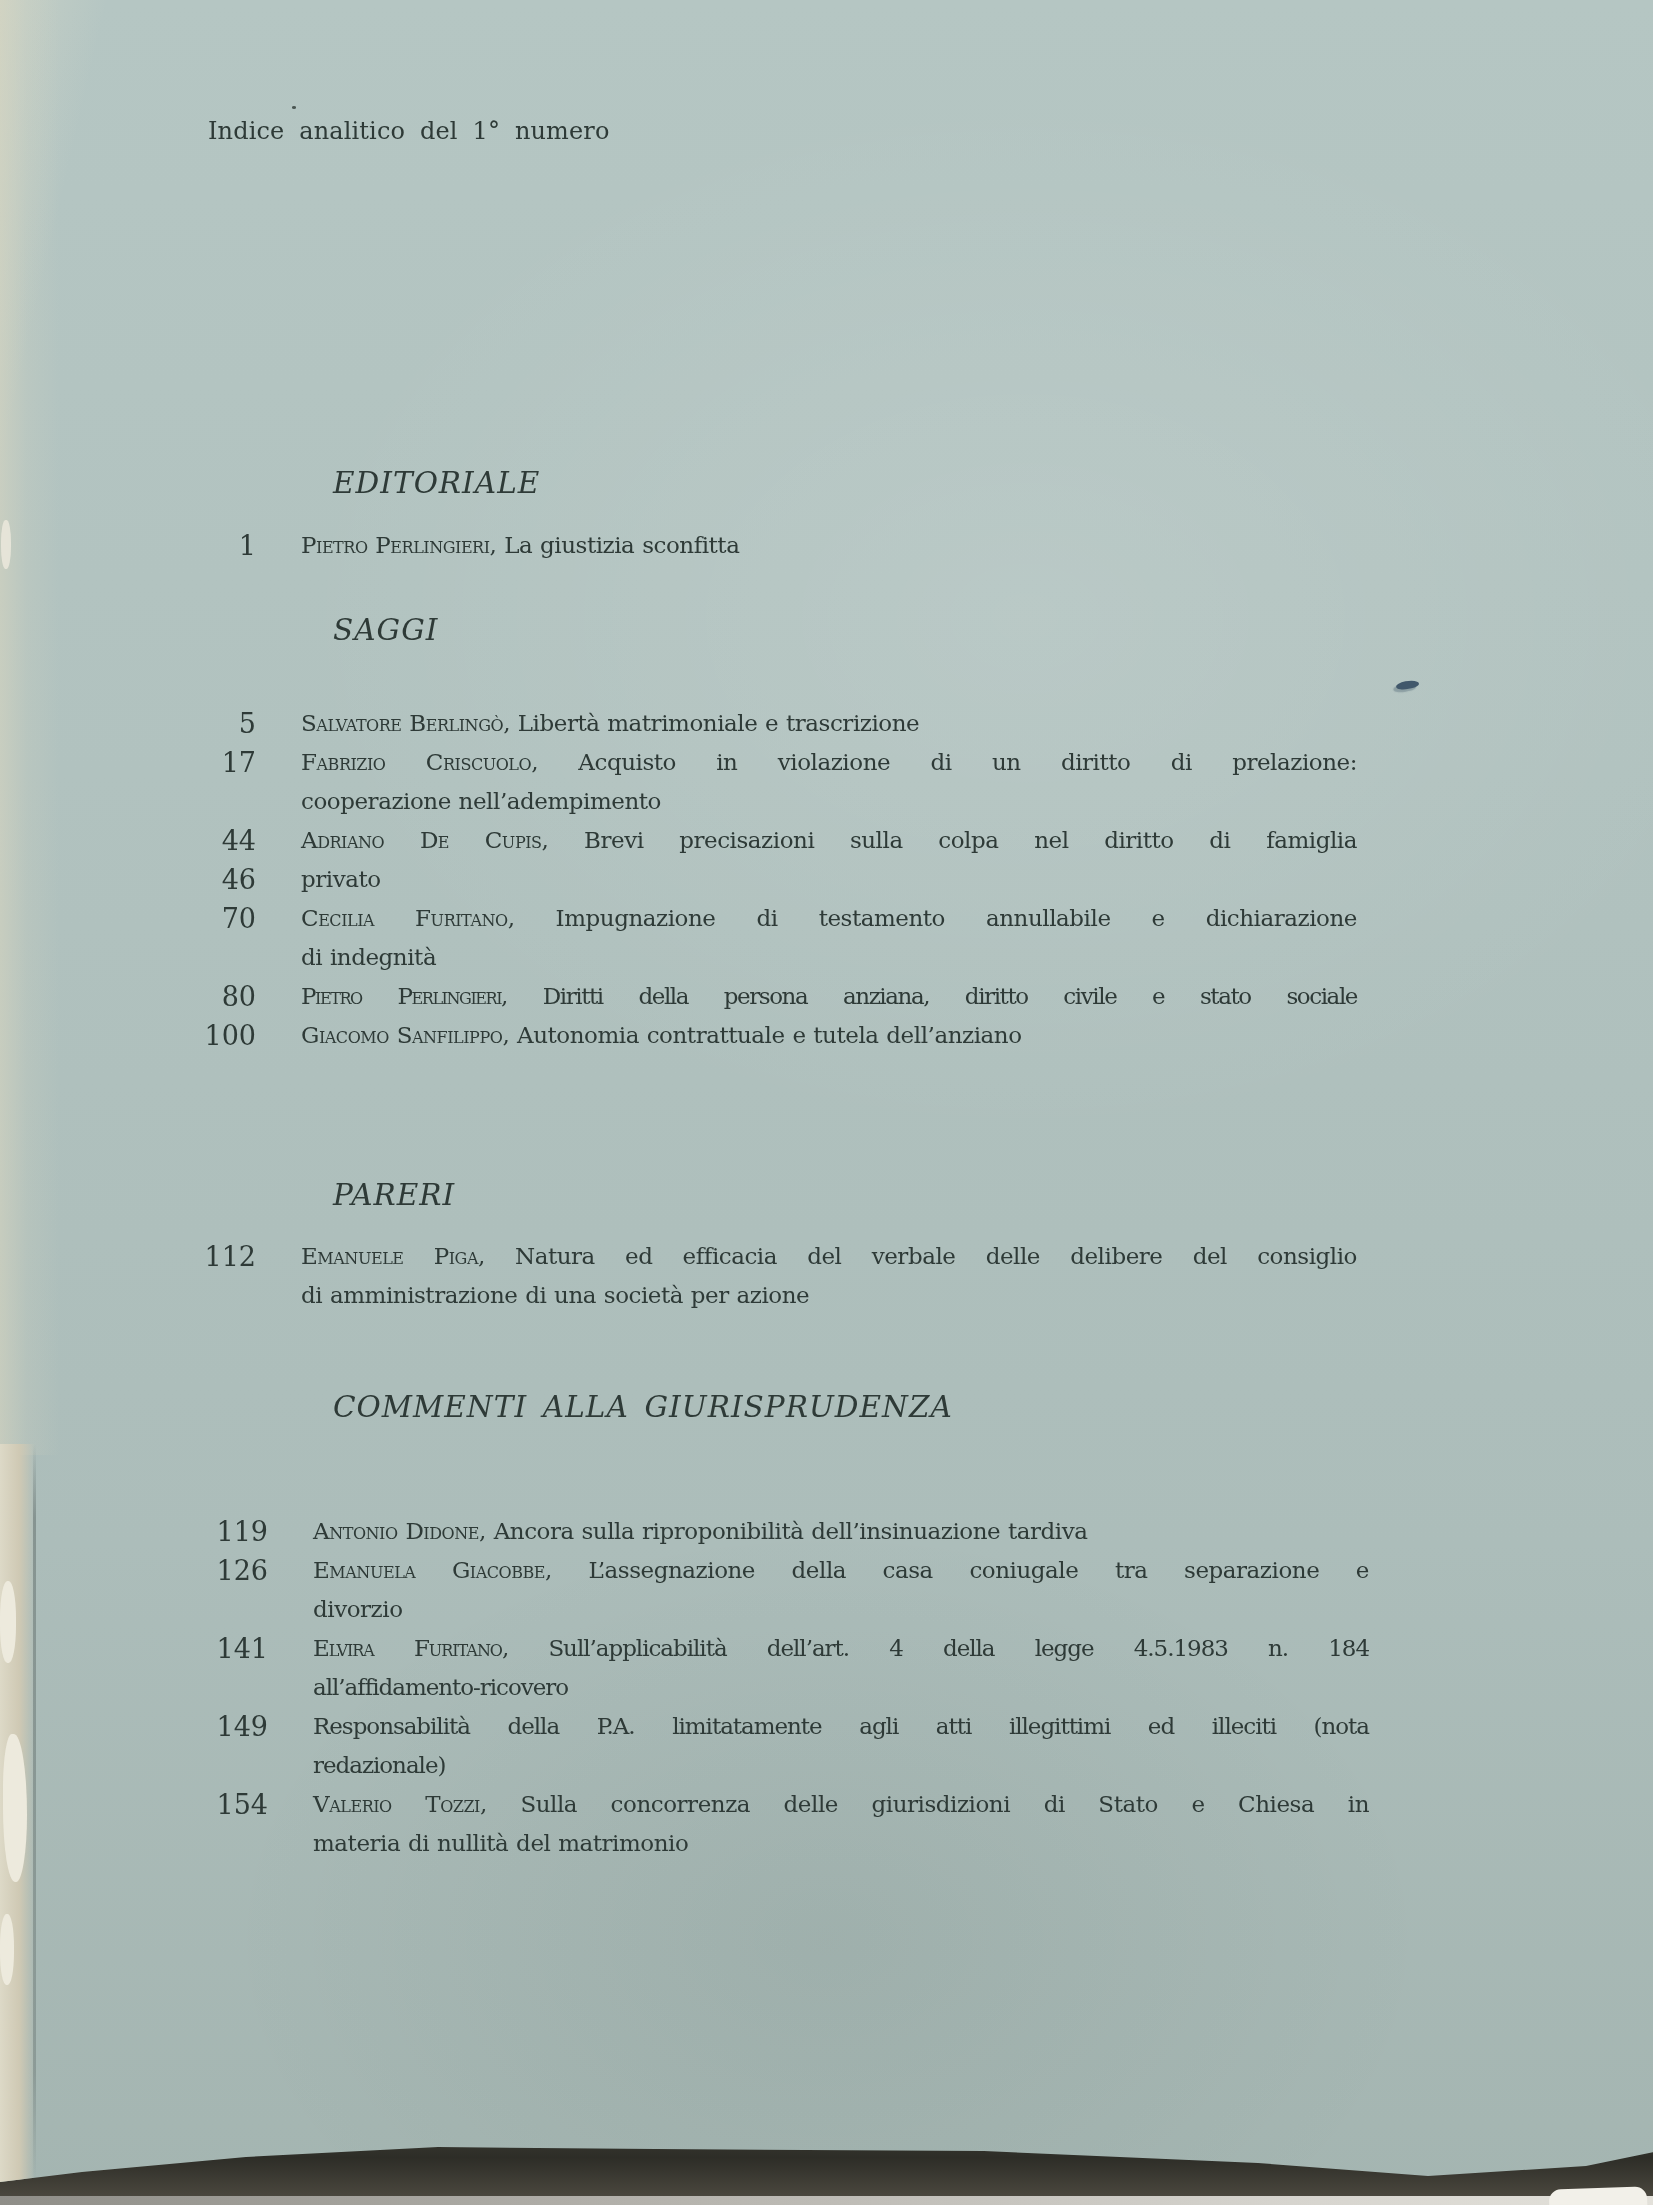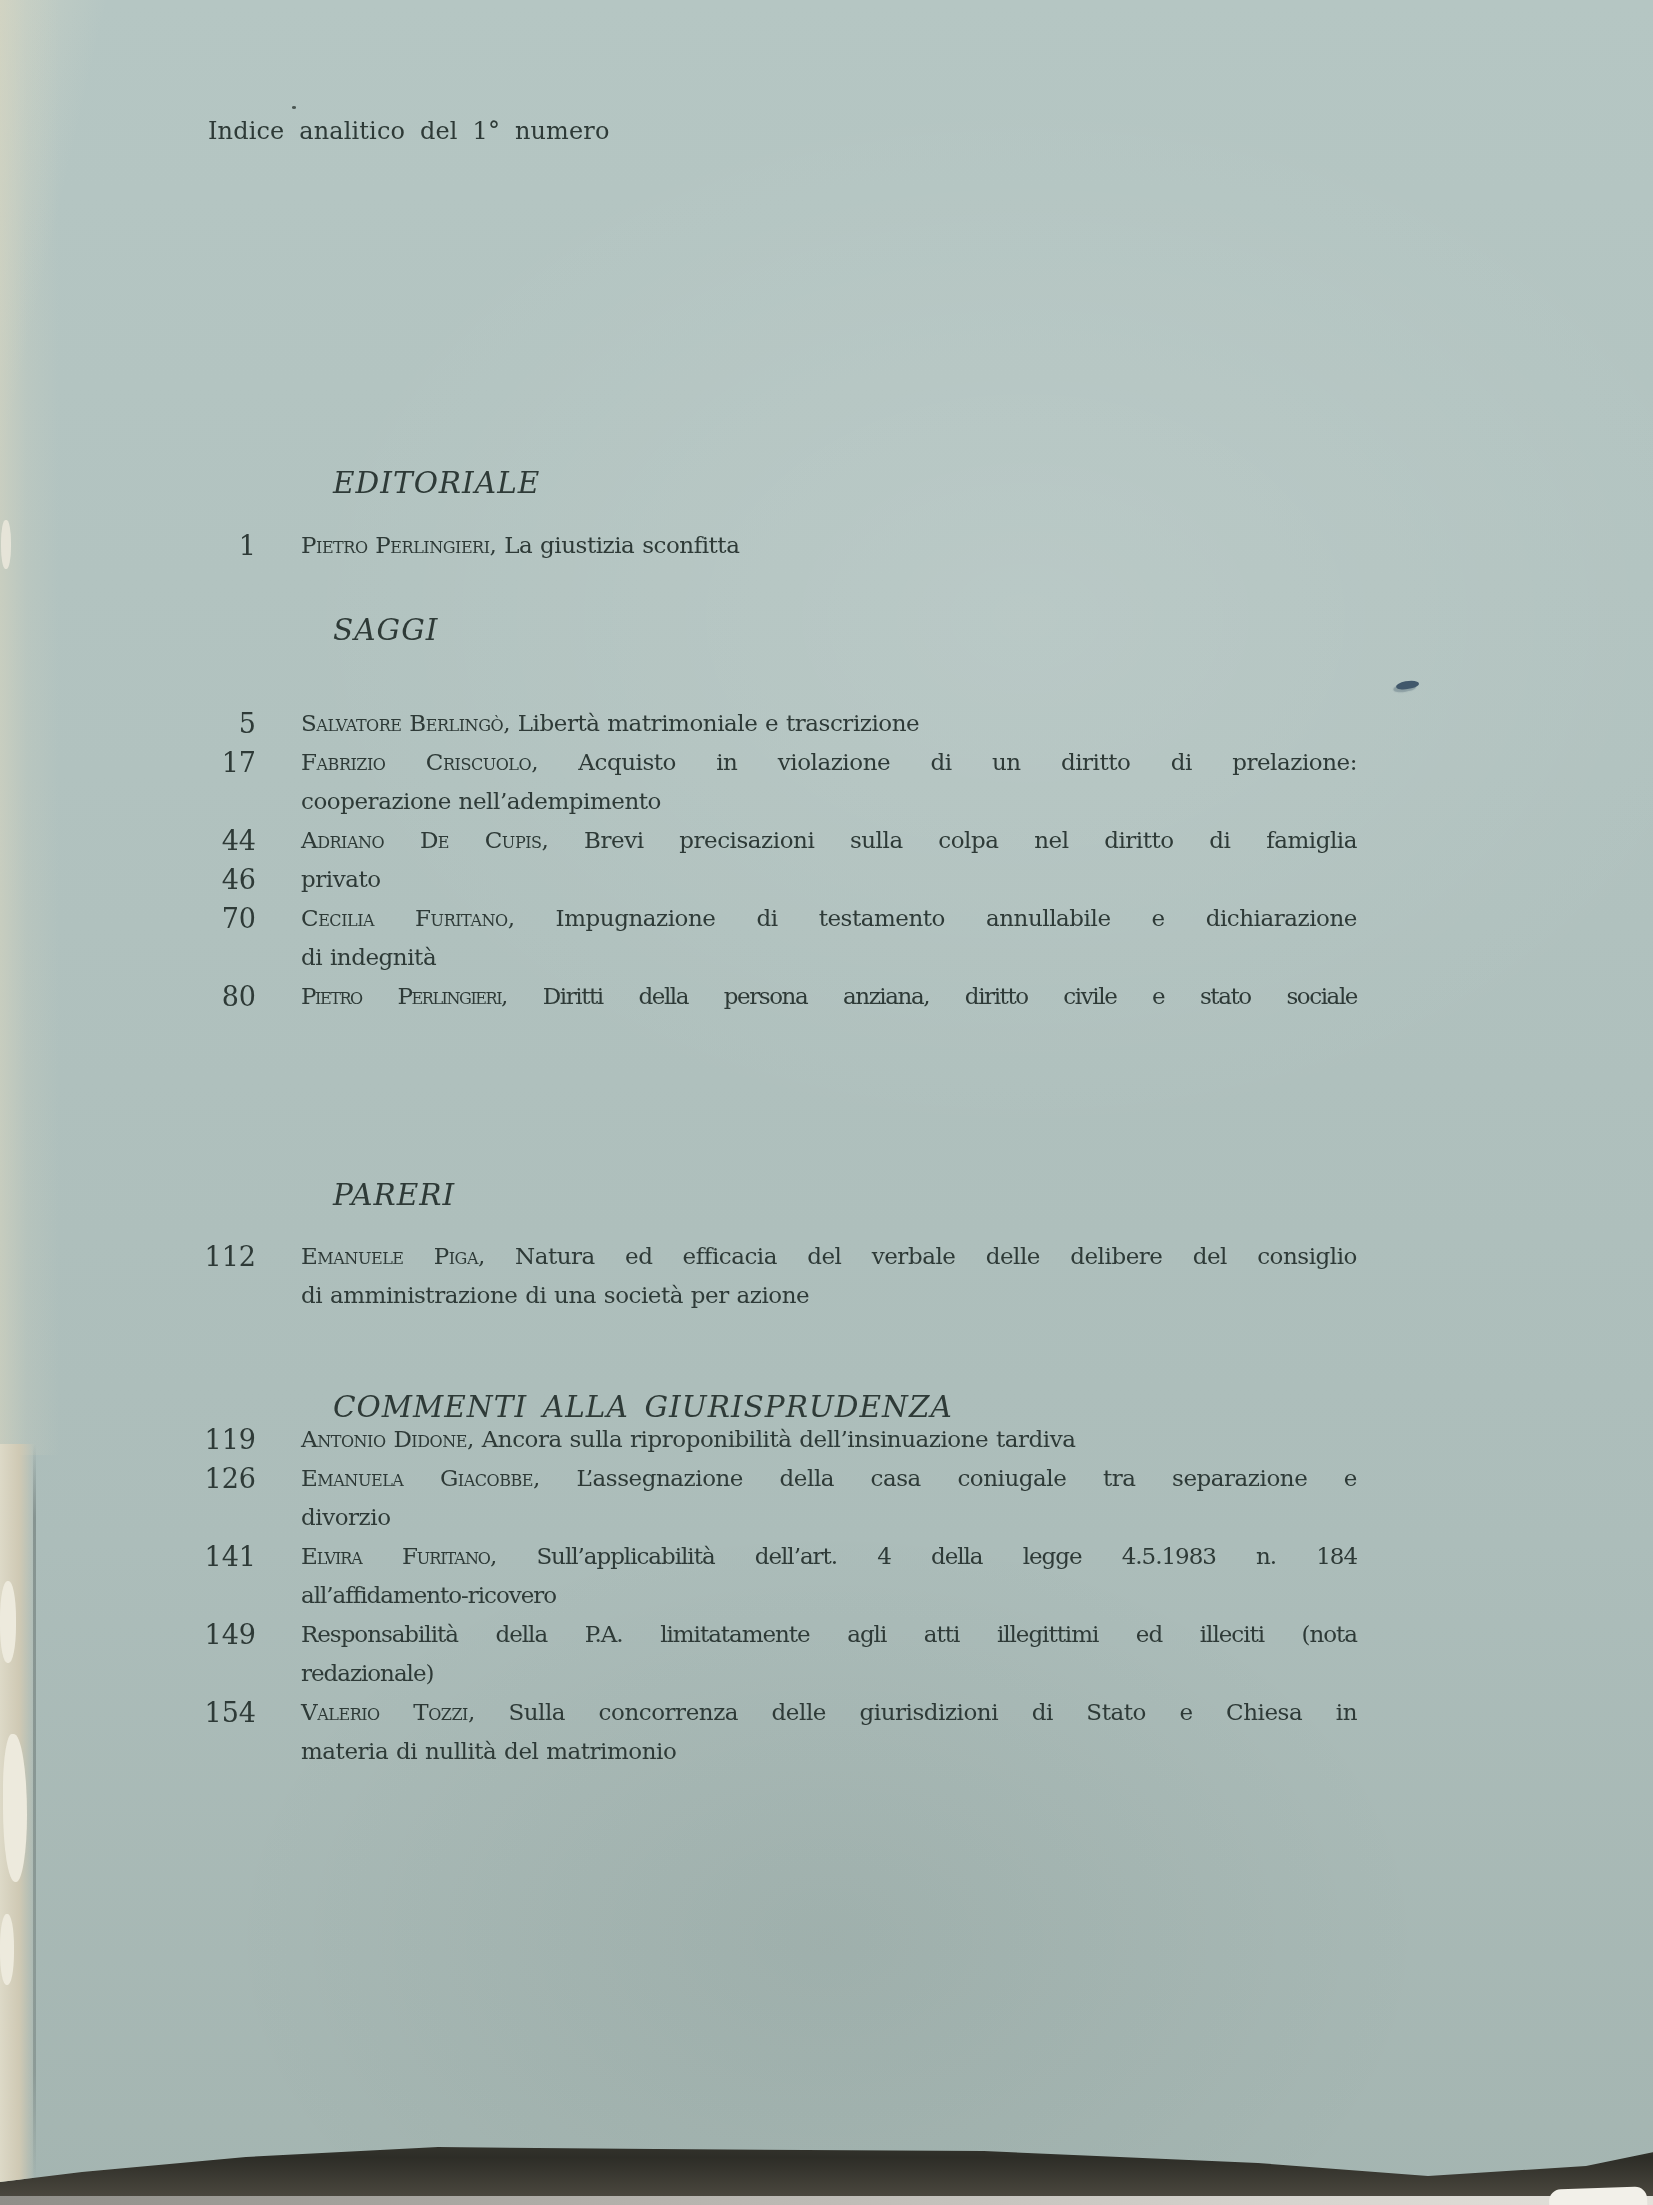--- a/index.html
+++ b/index.html
@@ -43,21 +43,21 @@
   .sec{position:absolute;left:301px;font-style:italic;font-size:29.5px;color:#2e3a37;
     letter-spacing:0.035em;word-spacing:0.18em;line-height:39px;margin-left:32px;}
   .sec.h-editoriale{top:464px;}
   .sec.h-saggi{top:611px;}
   .sec.h-pareri{top:1176px;text-align:right;}
   .sec.h-commenti{top:1388px;}
   .list{position:absolute;left:0;width:1367px;}
   .list.l-editoriale{top:526px;}
   .list.l-saggi{top:704px;}
   .list.l-pareri{top:1237px;}
-  .list.l-commenti{top:1420px;}
+  .list.l-commenti{top:1512px;margin-left:12px;}
   .row{display:flex;align-items:flex-start;}
   .num{flex:0 0 256px;text-align:right;font-size:27px;line-height:39px;color:#2e3a37;}
   .txt{margin-left:45px;width:1056px;font-size:23px;line-height:39px;color:#2e3a37;
     letter-spacing:-0.02em;word-spacing:0.04em;text-align:justify;}
   .l1{display:block;white-space:nowrap;text-align-last:justify;}
   .l2{display:block;}
   .au{font-variant:small-caps;}
   .row.full .txt .l1{text-align-last:justify;}
   .row.tight .txt{letter-spacing:-0.045em;word-spacing:-0.02em;}
   .row.xtight .txt{letter-spacing:-0.062em;word-spacing:-0.03em;}
@@ -121,20 +121,24 @@
         <span class="l1"><span class="au">Cecilia Furitano</span><span>, </span><span>Impugnazione di testamento annullabile e dichiarazione</span></span>
         <span class="l2">di indegnità</span>
       </div>
     </div>
     <div class="row full xtight">
       <div class="num">80</div>
       <div class="txt">
           <span class="l1"><span class="au">Pietro Perlingieri</span><span>, </span><span>Diritti della persona anziana, diritto civile e stato sociale</span></span>
         </div>
     </div>
+    <div class="row">
+      <div class="num">100</div>
+      <div class="txt"><span class="au">Giacomo Sanfilippo</span><span>, </span><span>Autonomia contrattuale e tutela dell’anziano</span></div>
+    </div>
   </div>
 
   <div class="sec h-pareri">PARERI</div>
   <div class="list l-pareri">
     <div class="row">
       <div class="num">112</div>
       <div class="txt">
         <span class="l1"><span class="au">Emanuele Piga</span><span>, </span><span>Natura ed efficacia del verbale delle delibere del consiglio</span></span>
         <span class="l2">di amministrazione di una società per azione</span>
       </div>

